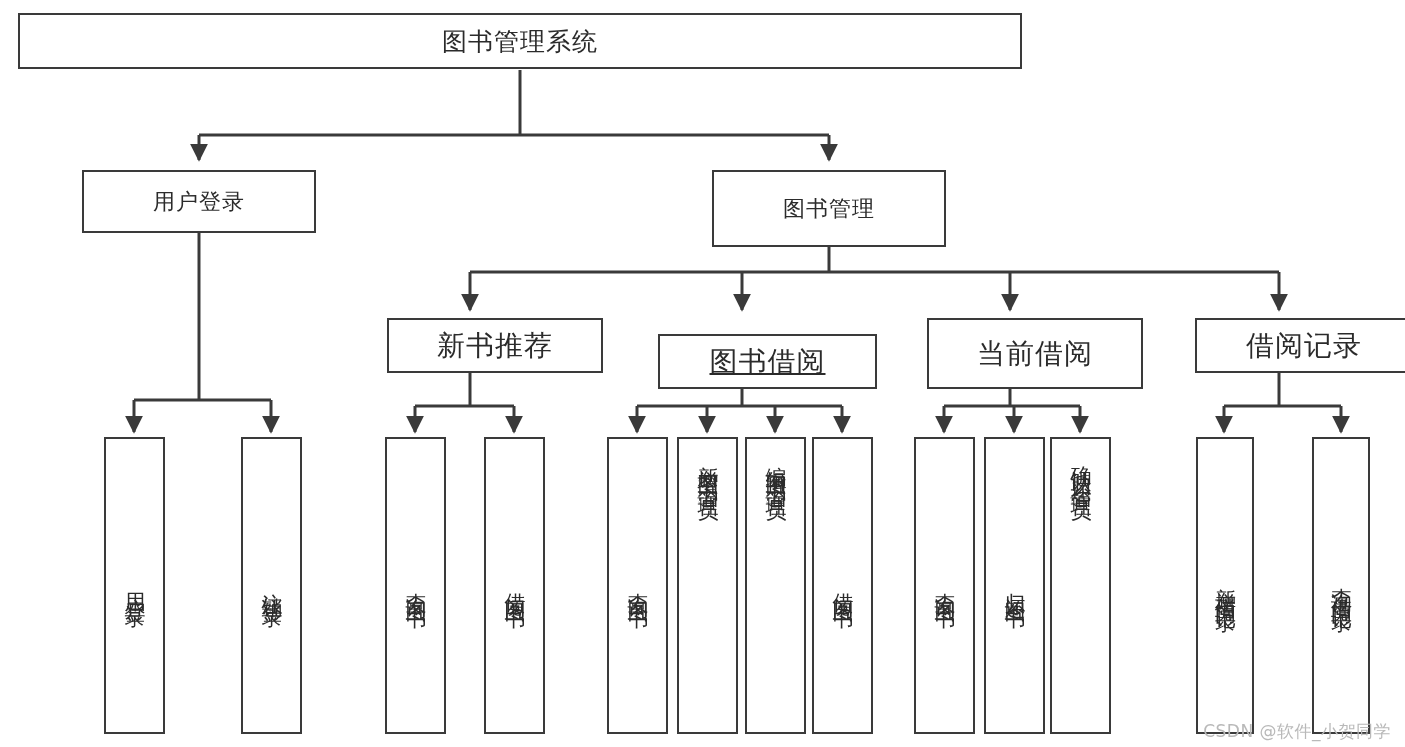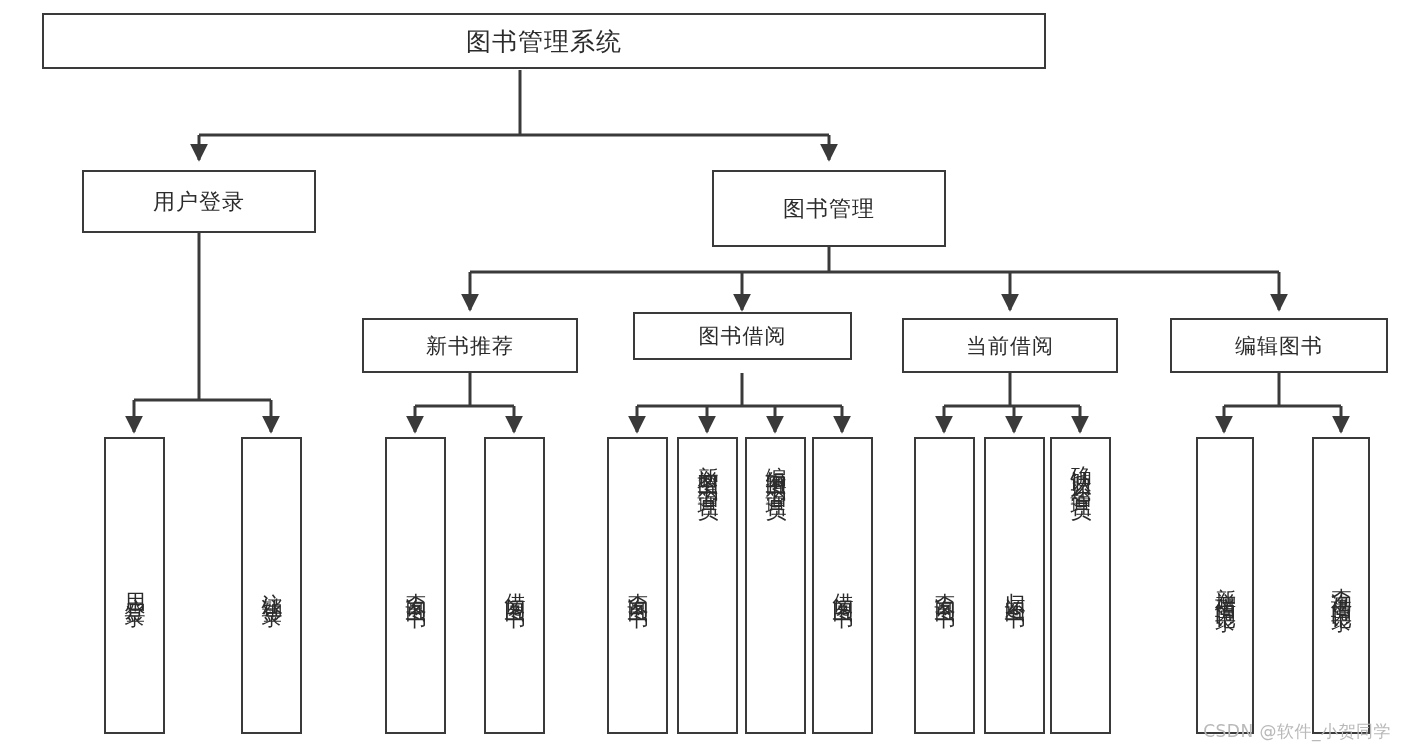--- a/index.html
+++ b/index.html
@@ -37,22 +37,23 @@
   }
   .node.root {
     font-size: 25px;
     letter-spacing: 1px;
   }
   .node.level1 {
     font-size: 22px;
     letter-spacing: 1px;
   }
   .node.level2 {
-    font-size: 21px;
+    font-size: 28px;
     letter-spacing: 1px;
+    margin-left: 25px;
   }
   .node.leaf {
     font-size: 21px;
     padding: 10px 0;
     align-items: flex-start;
     justify-content: center;
   }
   .node.leaf .vtext {
     writing-mode: vertical-rl;
     text-orientation: upright;
@@ -122,42 +123,42 @@
       <path d="M 1014 406 L 1014 432" marker-end="url(#arrow)"></path>
       <path d="M 1080 406 L 1080 432" marker-end="url(#arrow)"></path>
 
       <path d="M 1279 373 L 1279 406"></path>
       <path d="M 1224 406 L 1341 406"></path>
       <path d="M 1224 406 L 1224 432" marker-end="url(#arrow)"></path>
       <path d="M 1341 406 L 1341 432" marker-end="url(#arrow)"></path>
     </g>
   </svg>
 
-  <div class="node root" style="left:18px; top:13px; width:1004px; height:56px;margin-left:24px;">
+  <div class="node root" style="left:18px; top:13px; width:1004px; height:56px;">
     <span>图书管理系统</span>
   </div>
 
   <div class="node level1" style="left:82px; top:170px; width:234px; height:63px;">
     <span>用户登录</span>
   </div>
   <div class="node level1" style="left:712px; top:170px; width:234px; height:77px;">
     <span>图书管理</span>
   </div>
 
   <div class="node level2" style="left:362px; top:318px; width:216px; height:55px;">
     <span>新书推荐</span>
   </div>
-  <div class="node level2" style="left:633px; top:312px; width:219px; height:48px;">
+  <div class="node level2" style="left:633px; top:334px; width:219px; height:55px;text-decoration:underline;">
     <span>图书借阅</span>
   </div>
-  <div class="node level2" style="left:902px; top:318px; width:216px; height:55px;">
+  <div class="node level2" style="left:902px; top:318px; width:216px; height:71px;">
     <span>当前借阅</span>
   </div>
   <div class="node level2" style="left:1170px; top:318px; width:218px; height:55px;">
-    <span>编辑图书</span>
+    <span>借阅记录</span>
   </div>
 
   <div class="node leaf centered" style="left:104px; top:437px; width:61px; height:297px;">
     <span class="vtext">用户登录</span>
   </div>
   <div class="node leaf centered" style="left:241px; top:437px; width:61px; height:297px;">
     <span class="vtext">注销登录</span>
   </div>
 
   <div class="node leaf centered" style="left:385px; top:437px; width:61px; height:297px;">

